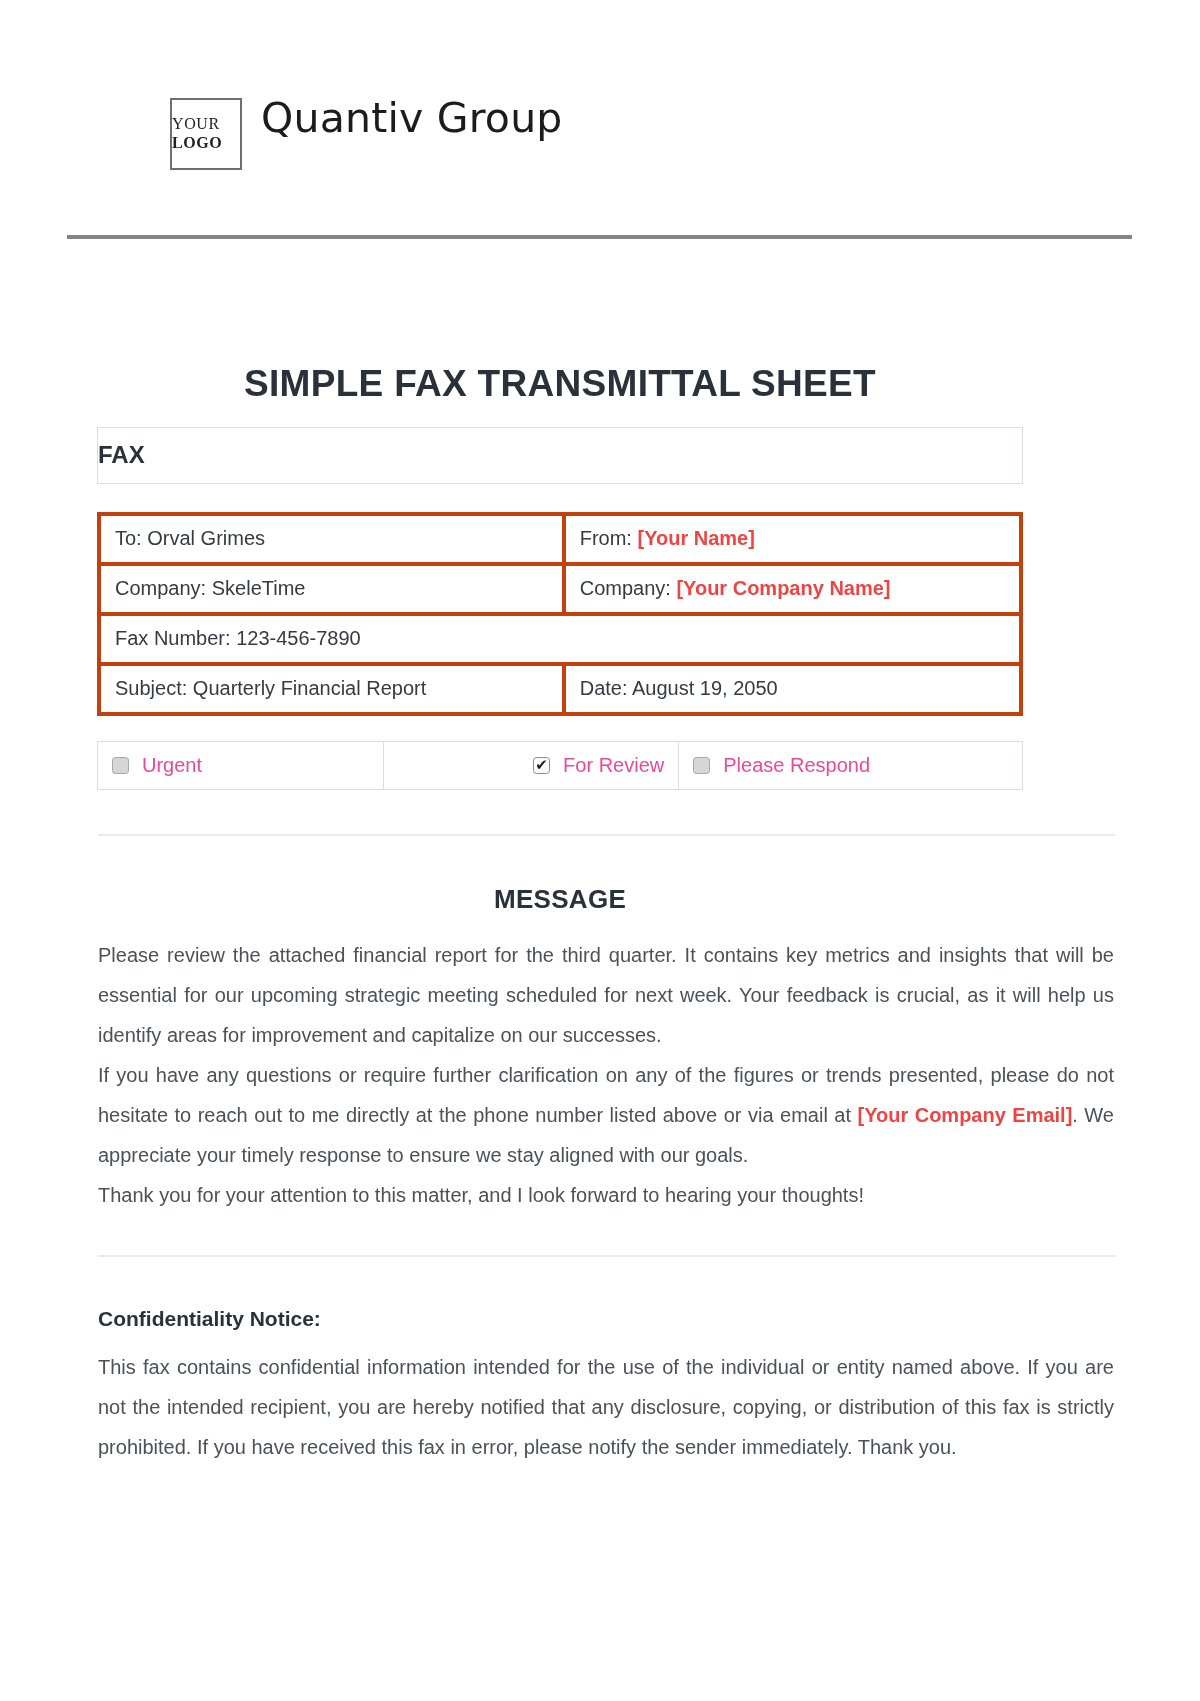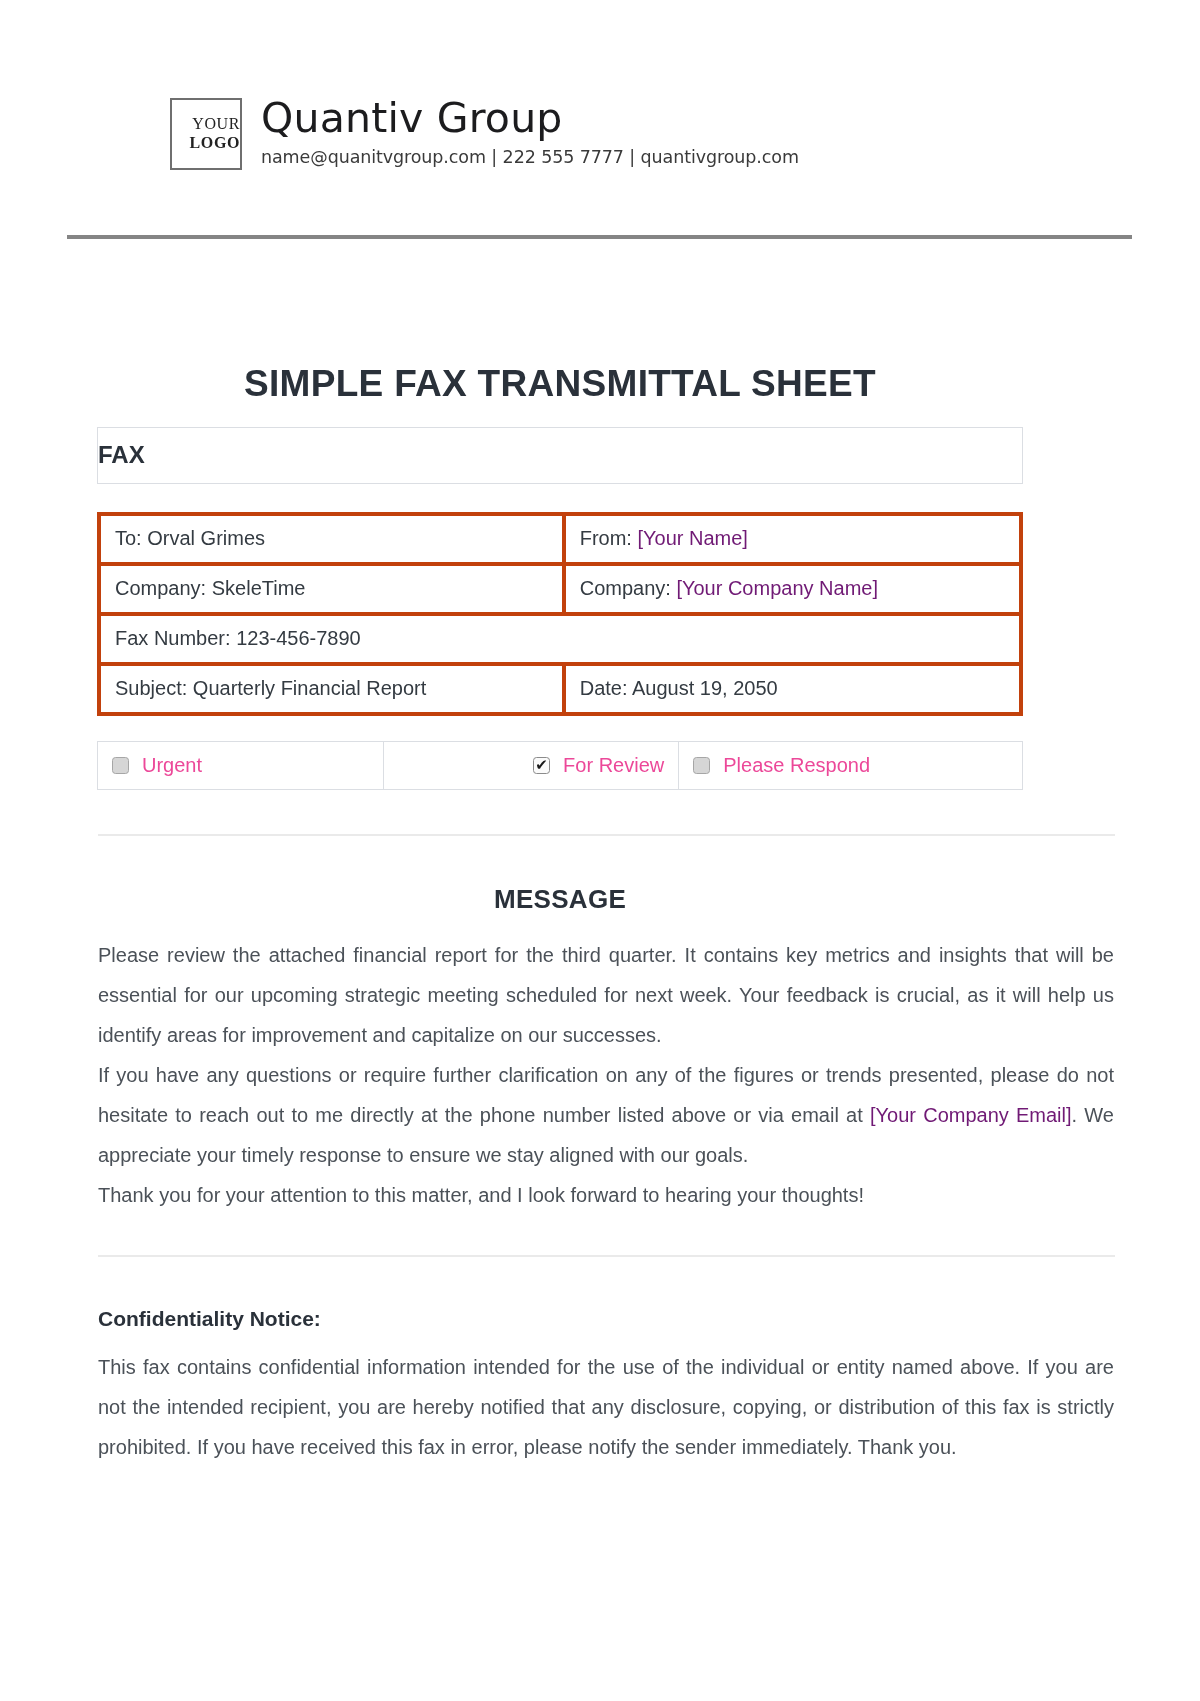--- a/index.html
+++ b/index.html
@@ -7,21 +7,21 @@
   body {
     width: 1200px; height: 1701px; background: #ffffff;
     font-family: "Liberation Sans", sans-serif;
     overflow: hidden;
   }
 
   
   .header { display: flex; align-items: flex-start; padding: 96px 0 0 170px; }
   .logo-box {
     width: 72px; height: 72px; border: 2px solid #6f6f6f; background: #fff;
-    display: flex; flex-direction: column; align-items: flex-end; justify-content: center;
+    display: flex; flex-direction: column; align-items: flex-start; justify-content: center;
     font-family: "Liberation Serif", serif; color: #222; line-height: 1.18; flex: none;
     margin-top: 2px;
   }
   .logo-your { font-size: 16px; letter-spacing: 0.6px; }
   .logo-logo { font-size: 16px; font-weight: 700; letter-spacing: 0.6px; }
   .brand-block { margin-left: 19px; }
   .brand-name {
     font-family: "DejaVu Sans", sans-serif; font-size: 41px; font-weight: 400;
     color: #1c1c1e; line-height: 1.12; letter-spacing: 0.2px;
   }
@@ -42,21 +42,21 @@
     padding: 13px 0 14px 0; background: #fff;
   }
 
   
   .details-table {
     width: 926px; margin: 28px 0 0 97px; border-collapse: collapse;
     font-size: 20px; color: #343b42; table-layout: fixed;
   }
   .details-table td { border: 4px solid #c2410c; padding: 11px 14px 12px 14px; }
   .details-table .half-l { width: 50.4%; }
-  .ph { font-weight: 400; color: #701a75; }
+  .ph { font-weight: 700; color: #ef4444; }
 
   
   .cbx-row { width: 926px; margin: 25px 0 0 97px; display: flex; border: 1px solid #dbdee3; background: #fff; }
   .cbx-cell { display: flex; align-items: center; padding: 12px 14px; }
   .cbx-cell + .cbx-cell { border-left: 1px solid #dbdee3; }
   .cbx-cell.c1 { width: 30.8%; }
   .cbx-cell.c2 { width: 32.0%; justify-content: flex-end; }
   .cbx-cell.c3 { width: 37.2%; }
   .cbx {
     width: 17px; height: 17px; border-radius: 3.5px; border: 1px solid #a6a6a6;
@@ -93,21 +93,20 @@
 </head>
 <body>
 
 <div class="header">
   <div class="logo-box">
     <span class="logo-your">YOUR</span>
     <span class="logo-logo">LOGO</span>
   </div>
   <div class="brand-block">
     <div class="brand-name">Quantiv Group</div>
-    <div class="brand-contact">name@quanitvgroup.com | 222 555 7777 | quantivgroup.com</div>
   </div>
 </div>
 
 <div class="header-rule"></div>
 
 <div class="doc-title">SIMPLE FAX TRANSMITTAL SHEET</div>
 
 <div class="fax-banner">FAX</div>
 
 <table class="details-table">

